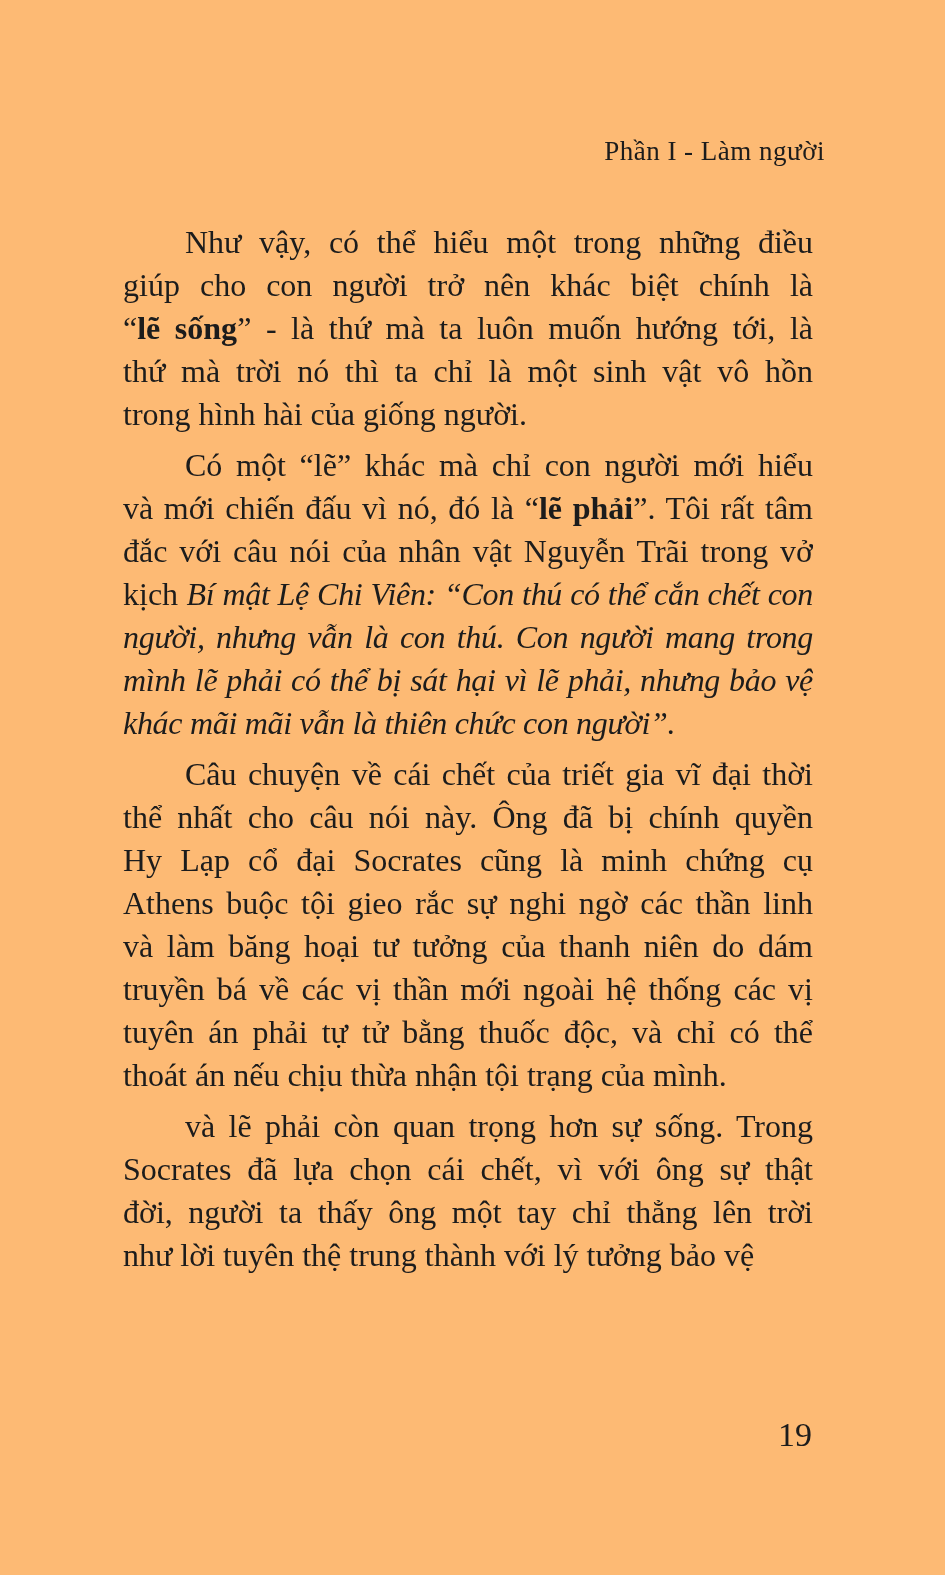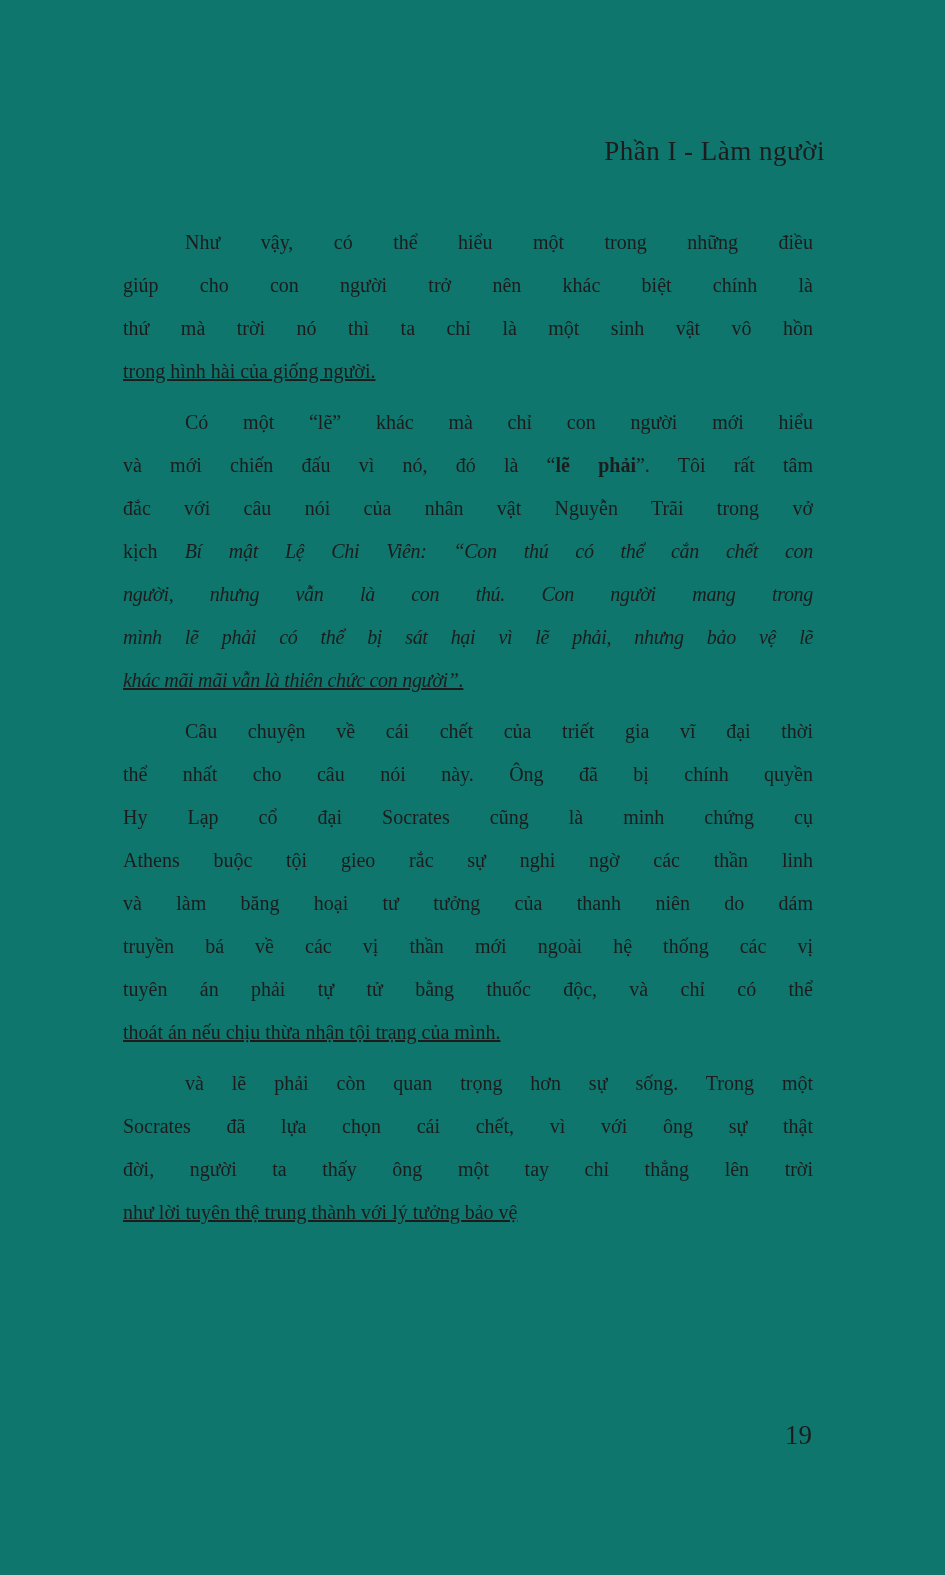--- a/index.html
+++ b/index.html
@@ -4,21 +4,21 @@
 <style>
   html, body {
     margin: 0;
     padding: 0;
     background: #ffffff;
   }
   .page {
     position: relative;
     width: 945px;
     height: 1575px;
-    background: #0f766e;
+    background: #fdba74;
     color: #1c1c1c;
     font-family: "Liberation Serif", serif;
     overflow: hidden;
   }
   .running-head {
     position: absolute;
     top: 134px;
     right: 120px;
     font-size: 27px;
     line-height: 34px;
@@ -28,51 +28,52 @@
   .body-block {
     position: absolute;
     top: 221px;
     left: 123px;
     width: 690px;
   }
   .para {
     margin: 0 0 8px 0;
   }
   .line {
-    font-size: 20px;
+    font-size: 32px;
     line-height: 43px;
     height: 43px;
     overflow: hidden;
     text-align: justify;
     text-align-last: justify;
     white-space: normal;
   }
   .para .line:first-child { text-indent: 62px; }
-  .para .line:last-child  { text-align-last: left; text-decoration: underline; }
+  .para .line:last-child  { text-align-last: left; }
   .s-r { font-weight: normal; font-style: normal; }
   .s-b { font-weight: bold;   font-style: normal; }
   .s-i { font-weight: normal; font-style: italic; letter-spacing: -0.3px; }
   .page-number {
     position: absolute;
     top: 1418px;
     right: 133px;
-    font-size: 27px;
+    font-size: 34px;
     line-height: 34px;
   }
 </style>
 </head>
 <body>
 
 <div class="page">
   <div class="running-head">Phần I - Làm người</div>
 
   <div class="body-block">
       <div class="para">
         <div class="line"><span class="s-r">Như vậy, có thể hiểu một trong những điều</span></div>
         <div class="line"><span class="s-r">giúp cho con người trở nên khác biệt chính là</span></div>
+        <div class="line"><span class="s-r">“</span><span class="s-b">lẽ sống</span><span class="s-r">” - là thứ mà ta luôn muốn hướng tới, là</span></div>
         <div class="line"><span class="s-r">thứ mà trời nó thì ta chỉ là một sinh vật vô hồn</span></div>
         <div class="line"><span class="s-r">trong hình hài của giống người.</span></div>
       </div>
       <div class="para">
         <div class="line"><span class="s-r">Có một “lẽ” khác mà chỉ con người mới hiểu</span></div>
         <div class="line"><span class="s-r">và mới chiến đấu vì nó, đó là “</span><span class="s-b">lẽ phải</span><span class="s-r">”. Tôi rất tâm</span></div>
         <div class="line"><span class="s-r">đắc với câu nói của nhân vật Nguyễn Trãi trong vở</span></div>
         <div class="line"><span class="s-r">kịch </span><span class="s-i">Bí mật Lệ Chi Viên: “Con thú có thể cắn chết con</span></div>
         <div class="line"><span class="s-i">người, nhưng vẫn là con thú. Con người mang trong</span></div>
         <div class="line"><span class="s-i">mình lẽ phải có thể bị sát hại vì lẽ phải, nhưng bảo vệ lẽ</span></div>

